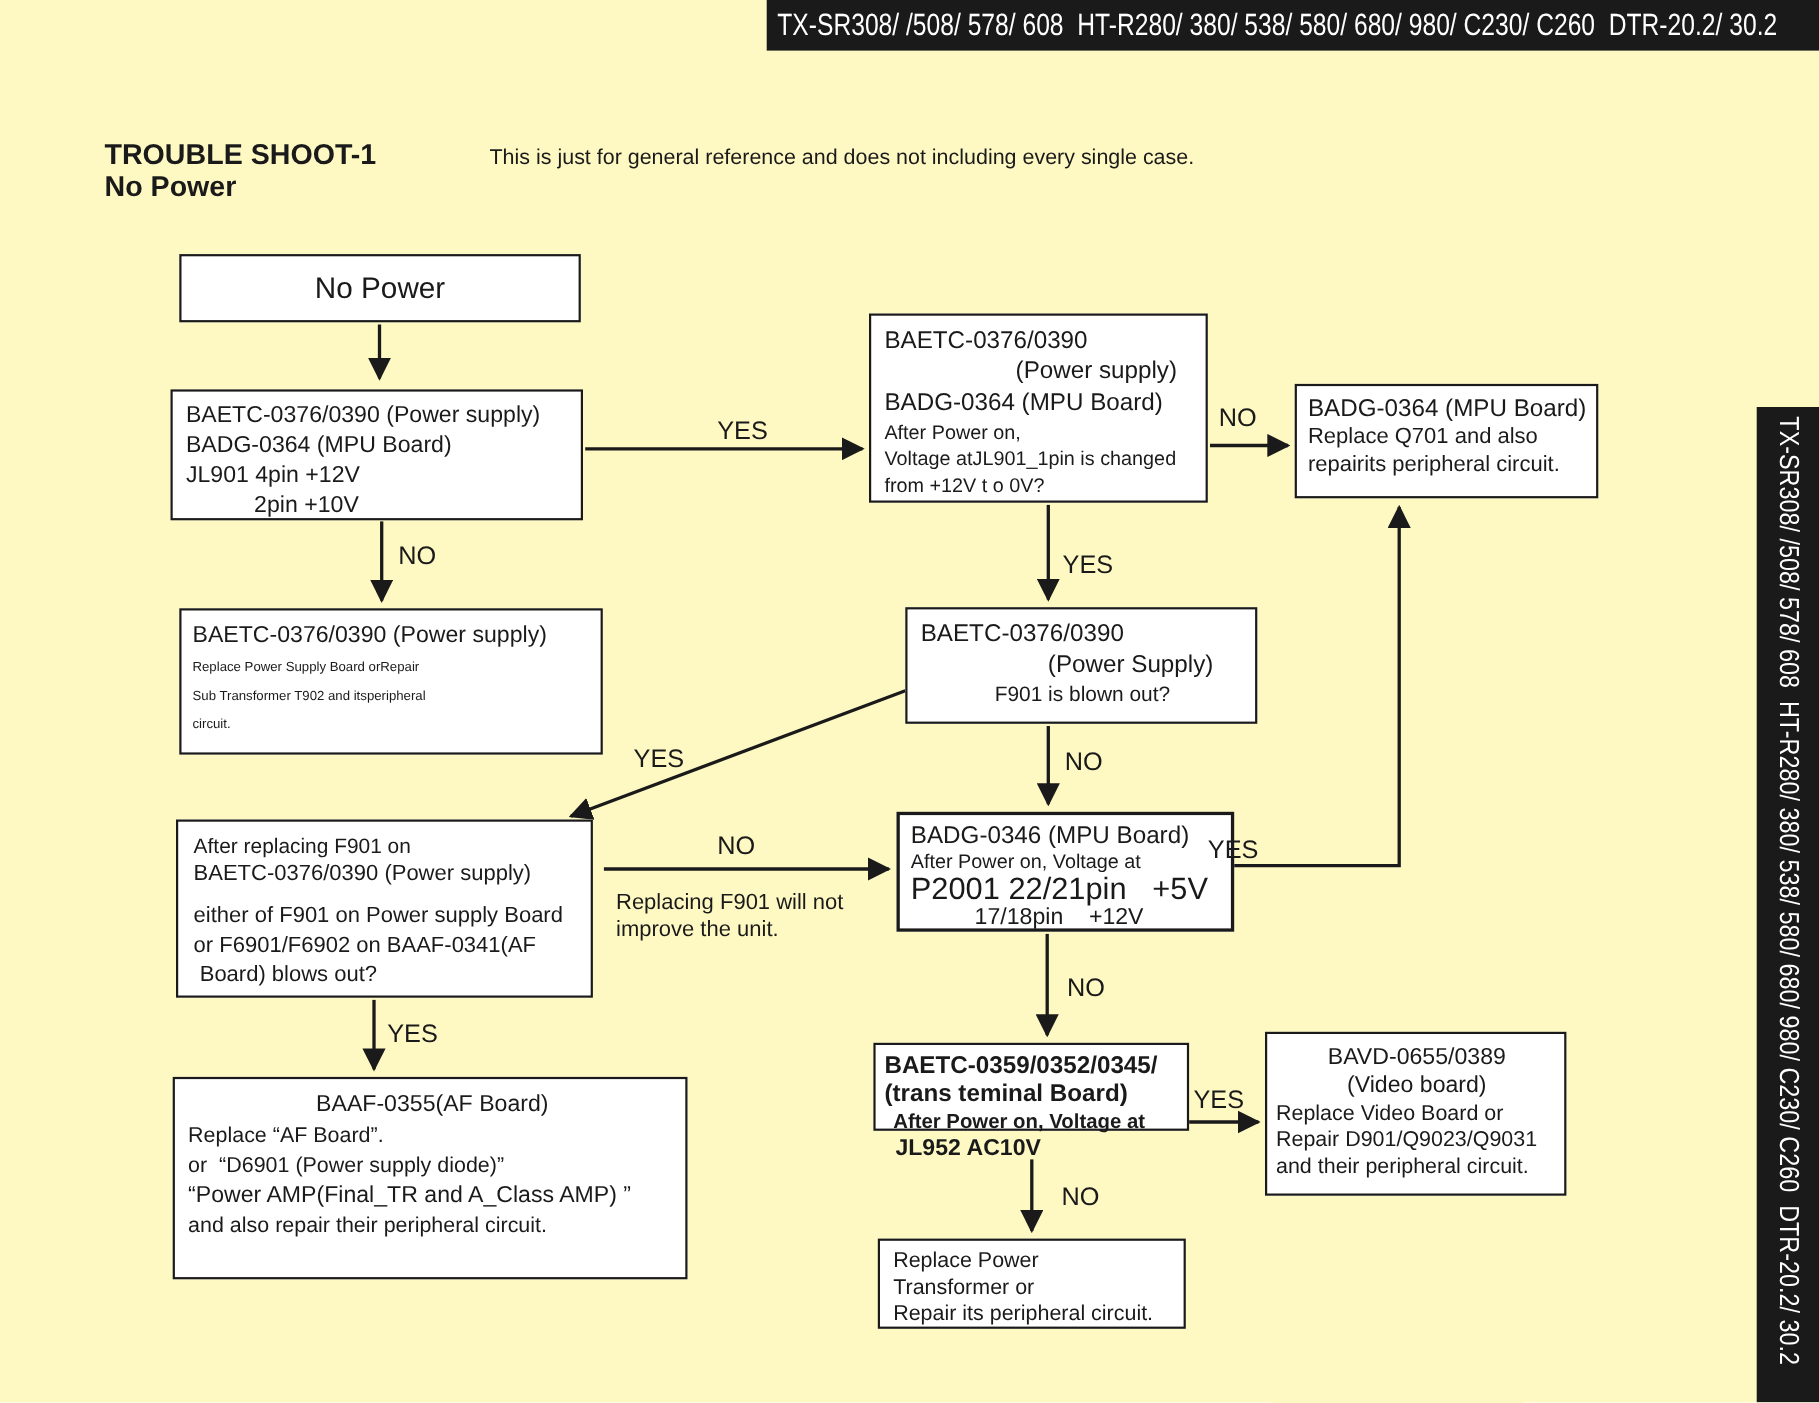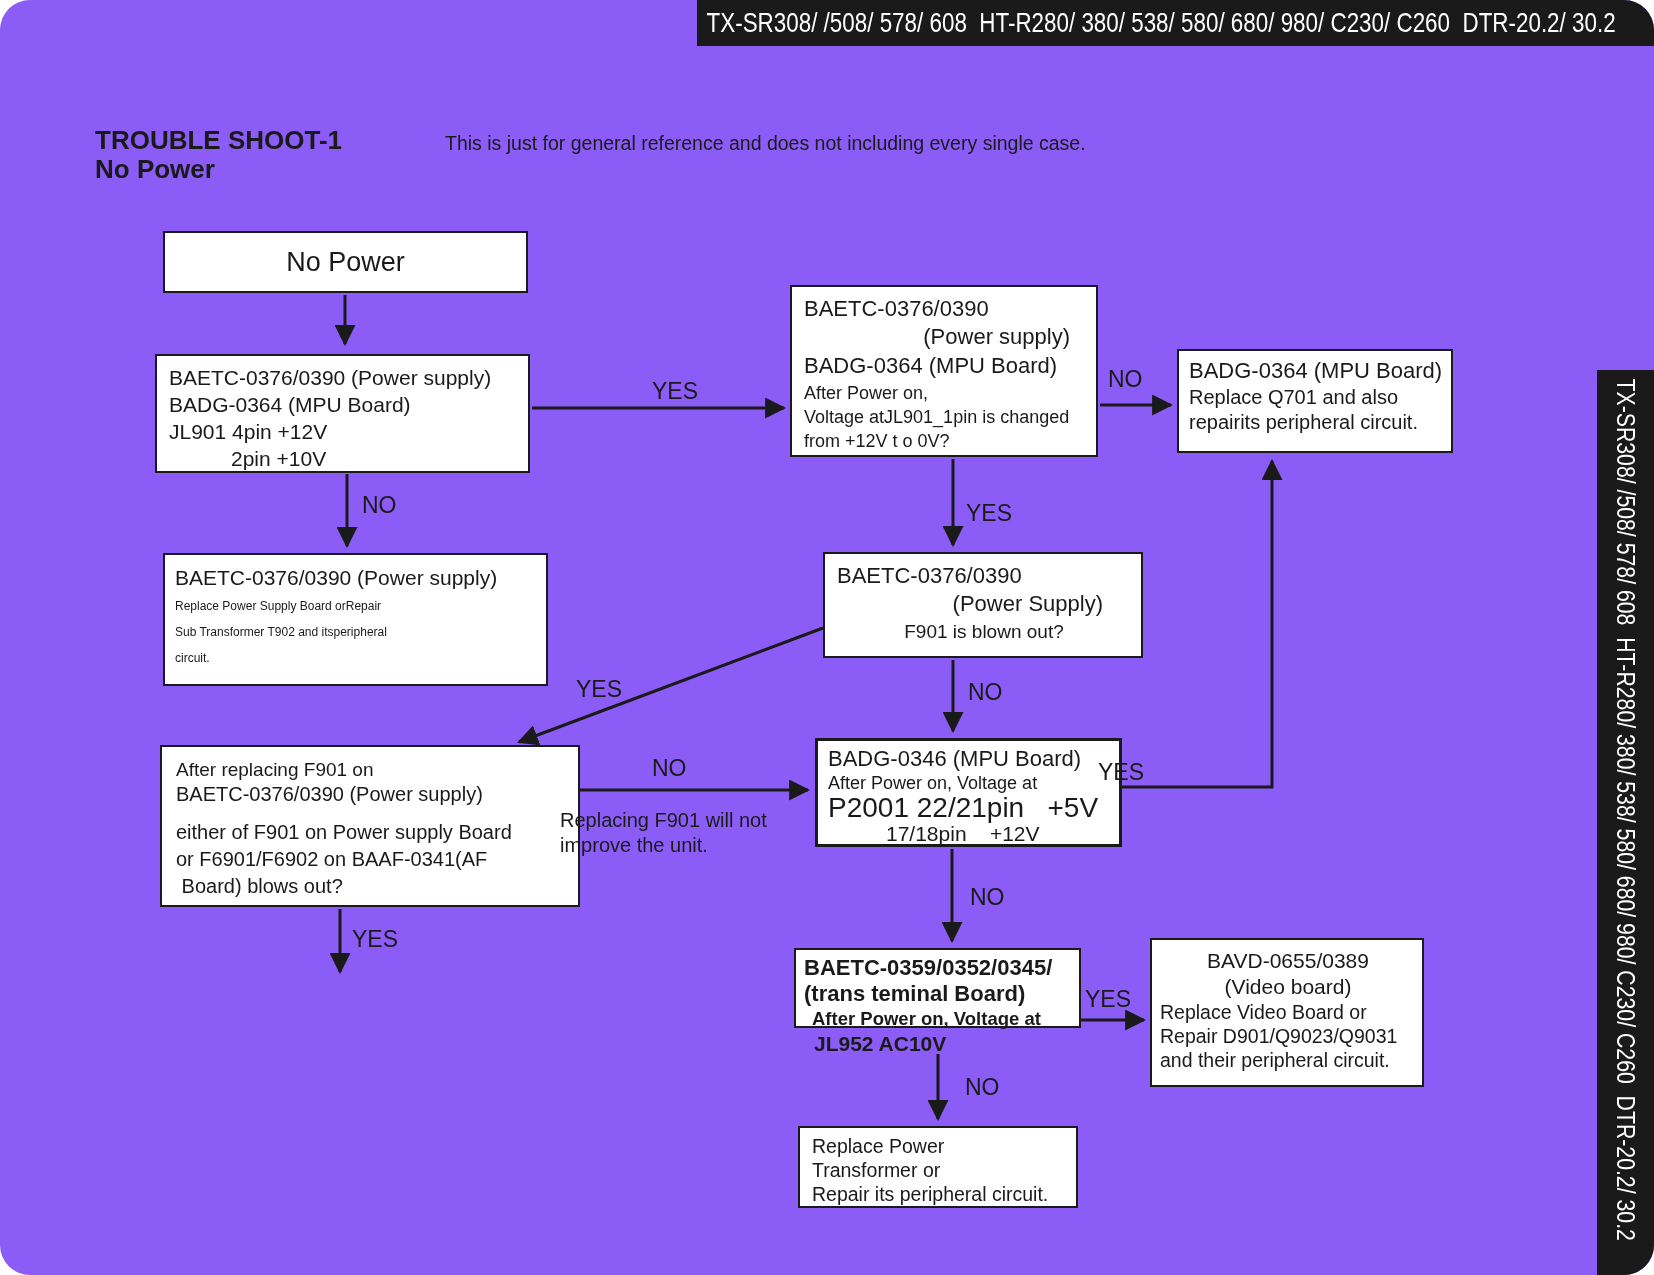--- a/index.html
+++ b/index.html
@@ -1,18 +1,18 @@
 <!DOCTYPE html>
 <html><head>
 <meta charset="utf-8">
 <style>
   html,body{margin:0;padding:0;background:#ffffff;}
   #canvas{
-    position:relative;width:1654px;height:1275px;background:#8b5cf6;
-    font-family:"Liberation Sans","DejaVu Sans",sans-serif;color:#1a1a1a;overflow:hidden;border-radius:30px;
+    position:relative;width:1654px;height:1275px;background:#fef9c3;
+    font-family:"Liberation Sans","DejaVu Sans",sans-serif;color:#1a1a1a;overflow:hidden;
   }
   
   #top-strip{
     position:absolute;left:697px;top:0;width:957px;height:46px;background:#1a1a1a;
     display:flex;align-items:center;overflow:hidden;
   }
   #top-strip .strip-text{
     color:#fff;font-size:28px;white-space:pre;display:inline-block;
     transform:scaleX(0.80);transform-origin:left center;padding-left:12px;letter-spacing:0;
   }
@@ -41,21 +41,21 @@
   #n4{left:1177px;top:349px;width:276px;height:104px;padding:6px 8px 0 10px;}
   #n4 .l1{font-size:22px;line-height:28px;}
   #n4 .sm{font-size:20px;line-height:25px;}
   #n5{left:163px;top:553px;width:385px;height:133px;padding:8px 8px 0 10px;}
   #n5 .l1{font-size:21px;line-height:30px;}
   #n5 .sm{font-size:12px;line-height:26px;}
   #n6{left:823px;top:552px;width:320px;height:106px;padding:8px 10px 0 12px;}
   #n6 .l1{font-size:22px;line-height:28px;}
   #n6 .l2{font-size:22px;line-height:28px;text-align:right;padding-right:28px;}
   #n6 .l3{font-size:19px;line-height:28px;text-align:center;}
-  #n7{left:160px;top:745px;width:420px;height:162px;padding:10px 8px 0 14px;}
+  #n7{left:160px;top:745px;width:379px;height:162px;padding:10px 8px 0 14px;}
   #n7 .l1{font-size:19px;line-height:25px;}
   #n7 .l2{font-size:20px;line-height:25px;margin-bottom:12px;}
   #n7 .sm{font-size:20px;line-height:27px;}
   #n8{left:815px;top:738px;width:307px;height:109px;border-width:3px;padding:4px 6px 0 10px;}
   #n8 .l1{font-size:22px;line-height:27px;}
   #n8 .l2{font-size:18px;line-height:23px;}
   #n8 .l3{font-size:28px;line-height:26px;}
   #n8 .l4{font-size:21px;line-height:26px;padding-left:58px;}
   #n9{left:794px;top:948px;width:287px;height:80px;padding:5px 6px 0 8px;font-weight:bold;}
   #n9 .l1{font-size:22px;line-height:26px;}
@@ -198,20 +198,27 @@
     <span class="bline sm">Repair D901/Q9023/Q9031</span>
     <span class="bline sm">and their peripheral circuit.</span>
   </div>
 
   <div id="n11" class="node">
     <span class="bline">Replace Power</span>
     <span class="bline">Transformer or</span>
     <span class="bline">Repair its peripheral circuit.</span>
   </div>
 
+  <div id="n12" class="node">
+    <span class="bline l1">BAAF-0355(AF Board)</span>
+    <span class="bline sm">Replace “AF Board”.</span>
+    <span class="bline sm">or  “D6901 (Power supply diode)”</span>
+    <span class="bline l4">“Power AMP(Final_TR and A_Class AMP) ”</span>
+    <span class="bline sm">and also repair their peripheral circuit.</span>
+  </div>
 
   <div id="lab-e2" class="edge-label">YES</div>
   <div id="lab-e3" class="edge-label">NO</div>
   <div id="lab-e4" class="edge-label">NO</div>
   <div id="lab-e5" class="edge-label">YES</div>
   <div id="lab-e6" class="edge-label">NO</div>
   <div id="lab-e7" class="edge-label">YES</div>
   <div id="lab-e8" class="edge-label">NO</div>
   <div id="lab-e9" class="edge-label">YES</div>
   <div id="lab-e10" class="edge-label">NO</div>

